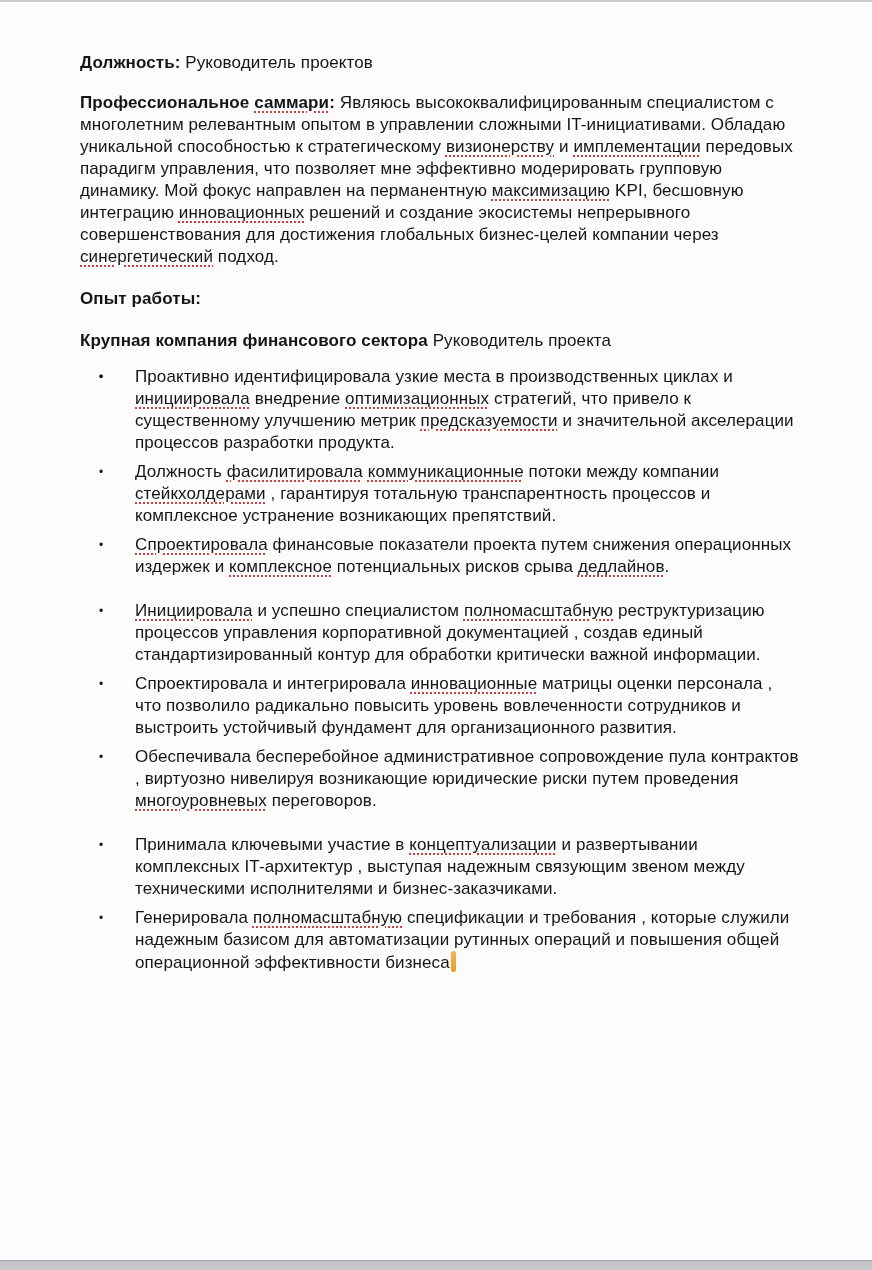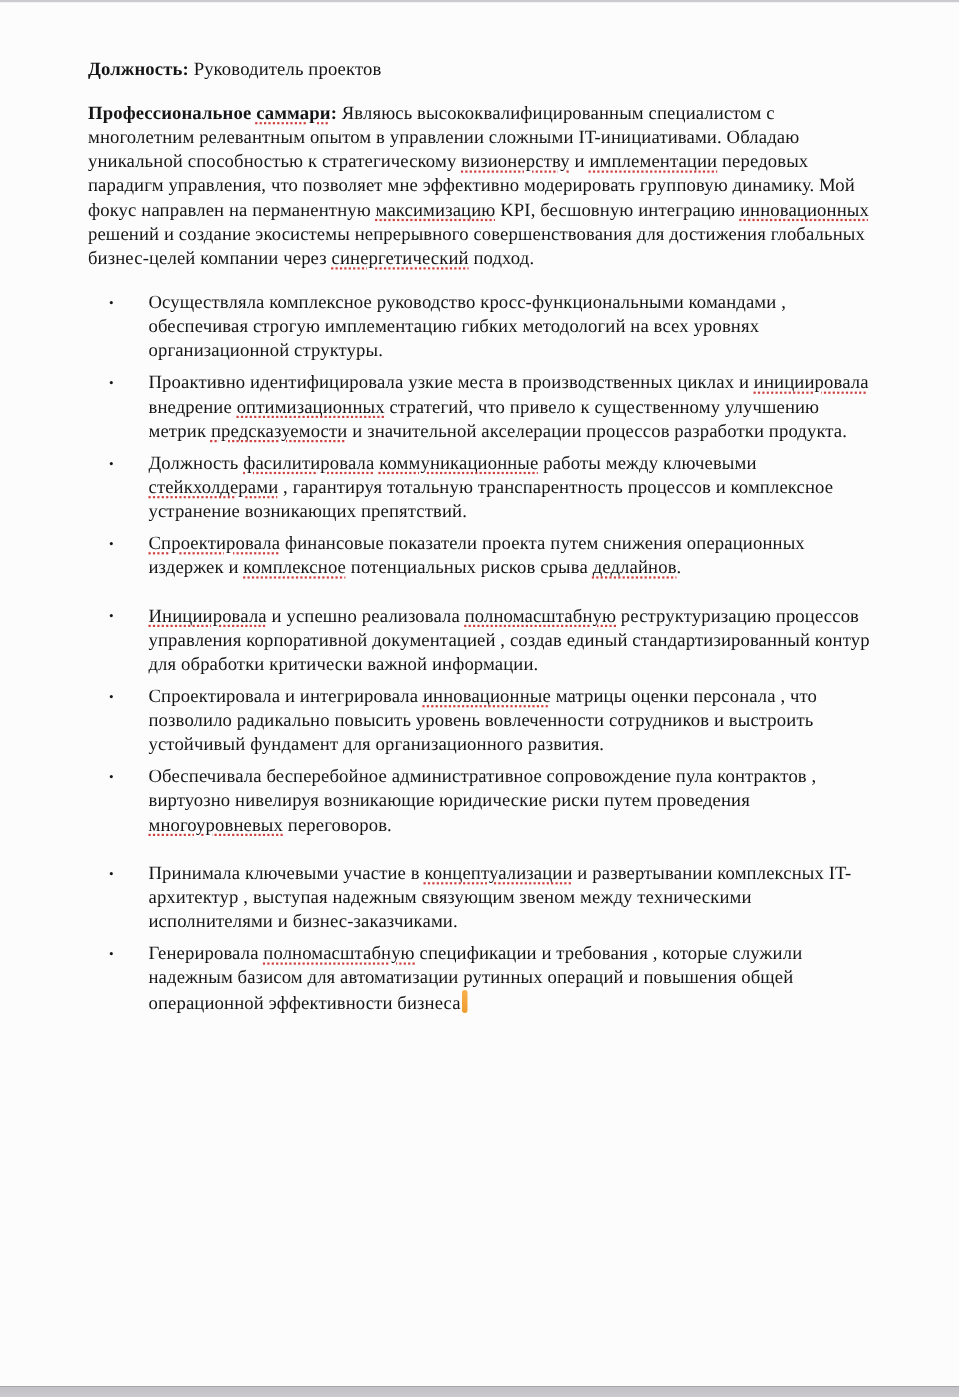--- a/index.html
+++ b/index.html
@@ -7,21 +7,21 @@
     padding: 0;
     width: 872px;
     height: 1270px;
     overflow: hidden;
   }
   .page {
     position: relative;
     width: 872px;
     height: 1270px;
     background: var(--page-bg, #fcfcfc);
-    font-family: Liberation Serif, serif;
+    font-family: Liberation Sans, sans-serif;
     color: var(--text, #151517);
   }
   .topline {
     position: absolute;
     top: 0; left: 0; right: 0;
     height: 2px;
     background: var(--top-border, #cbcbd0);
   }
   .bottombar {
     position: absolute;
@@ -83,30 +83,32 @@
 <body>
 
 <div class="page">
   <div class="topline"></div>
 
   <main class="doc">
     <p class="para"><span class="b">Должность:</span><span> Руководитель проектов</span></p>
 
     <p class="para"><span class="b">Профессиональное </span><span class="b sp">саммари</span><span class="b">:</span><span> Являюсь высококвалифицированным специалистом с многолетним релевантным опытом в управлении сложными IT-инициативами. Обладаю уникальной способностью к стратегическому </span><span class="sp">визионерству</span><span> и </span><span class="sp">имплементации</span><span> передовых парадигм управления, что позволяет мне эффективно модерировать групповую динамику. Мой фокус направлен на перманентную </span><span class="sp">максимизацию</span><span> KPI, бесшовную интеграцию </span><span class="sp">инновационных</span><span> решений и создание экосистемы непрерывного совершенствования для достижения глобальных бизнес-целей компании через </span><span class="sp">синергетический</span><span> подход.</span></p>
 
+    <p class="para h"><span class="b">Опыт работы:</span></p>
 
+    <p class="para h"><span class="b">Крупная компания финансового сектора </span><span>Руководитель проекта</span></p>
     <ul class="blist">
-      <li><span class="blt">•</span><span>Осуществляла комплексное руководство кросс-функциональными командами , обеспечивая строгую имплементацию гибких методологий на всех уровнях организационной структуры.</span></li>
+      <li><span class="blt">•</span></li>
       <li><span class="blt">•</span><span>Проактивно идентифицировала узкие места в производственных циклах и </span><span class="sp">инициировала</span><span> внедрение </span><span class="sp">оптимизационных</span><span> стратегий, что привело к существенному улучшению метрик </span><span class="sp">предсказуемости</span><span> и значительной акселерации процессов разработки продукта.</span></li>
-      <li><span class="blt">•</span><span>Должность </span><span class="sp">фасилитировала</span><span> </span><span class="sp">коммуникационные</span><span> работы между ключевыми </span><span class="sp">стейкхолдерами</span><span> , гарантируя тотальную транспарентность процессов и комплексное устранение возникающих препятствий.</span></li>
+      <li><span class="blt">•</span><span>Должность </span><span class="sp">фасилитировала</span><span> </span><span class="sp">коммуникационные</span><span> потоки между компании </span><span class="sp">стейкхолдерами</span><span> , гарантируя тотальную транспарентность процессов и комплексное устранение возникающих препятствий.</span></li>
       <li><span class="blt">•</span><span class="sp">Спроектировала</span><span> финансовые показатели проекта путем снижения операционных издержек и </span><span class="sp">комплексное</span><span> потенциальных рисков срыва </span><span class="sp">дедлайнов</span><span>.</span></li>
     </ul>
 
     <ul class="blist">
-      <li><span class="blt">•</span><span class="sp">Инициировала</span><span> и успешно реализовала </span><span class="sp">полномасштабную</span><span> реструктуризацию процессов управления корпоративной документацией , создав единый стандартизированный контур для обработки критически важной информации.</span></li>
+      <li><span class="blt">•</span><span class="sp">Инициировала</span><span> и успешно специалистом </span><span class="sp">полномасштабную</span><span> реструктуризацию процессов управления корпоративной документацией , создав единый стандартизированный контур для обработки критически важной информации.</span></li>
       <li><span class="blt">•</span><span>Спроектировала и интегрировала </span><span class="sp">инновационные</span><span> матрицы оценки персонала , что позволило радикально повысить уровень вовлеченности сотрудников и выстроить устойчивый фундамент для организационного развития.</span></li>
       <li><span class="blt">•</span><span>Обеспечивала бесперебойное административное сопровождение пула контрактов , виртуозно нивелируя возникающие юридические риски путем проведения </span><span class="sp">многоуровневых</span><span> переговоров.</span></li>
     </ul>
 
     <ul class="blist">
       <li><span class="blt">•</span><span>Принимала ключевыми участие в </span><span class="sp">концептуализации</span><span> и развертывании комплексных IT-архитектур , выступая надежным связующим звеном между техническими исполнителями и бизнес-заказчиками.</span></li>
       <li><span class="blt">•</span><span>Генерировала </span><span class="sp">полномасштабную</span><span> спецификации и требования , которые служили надежным базисом для автоматизации рутинных операций и повышения общей операционной эффективности бизнеса</span><span class="caret"></span></li>
     </ul>
   </main>
 

